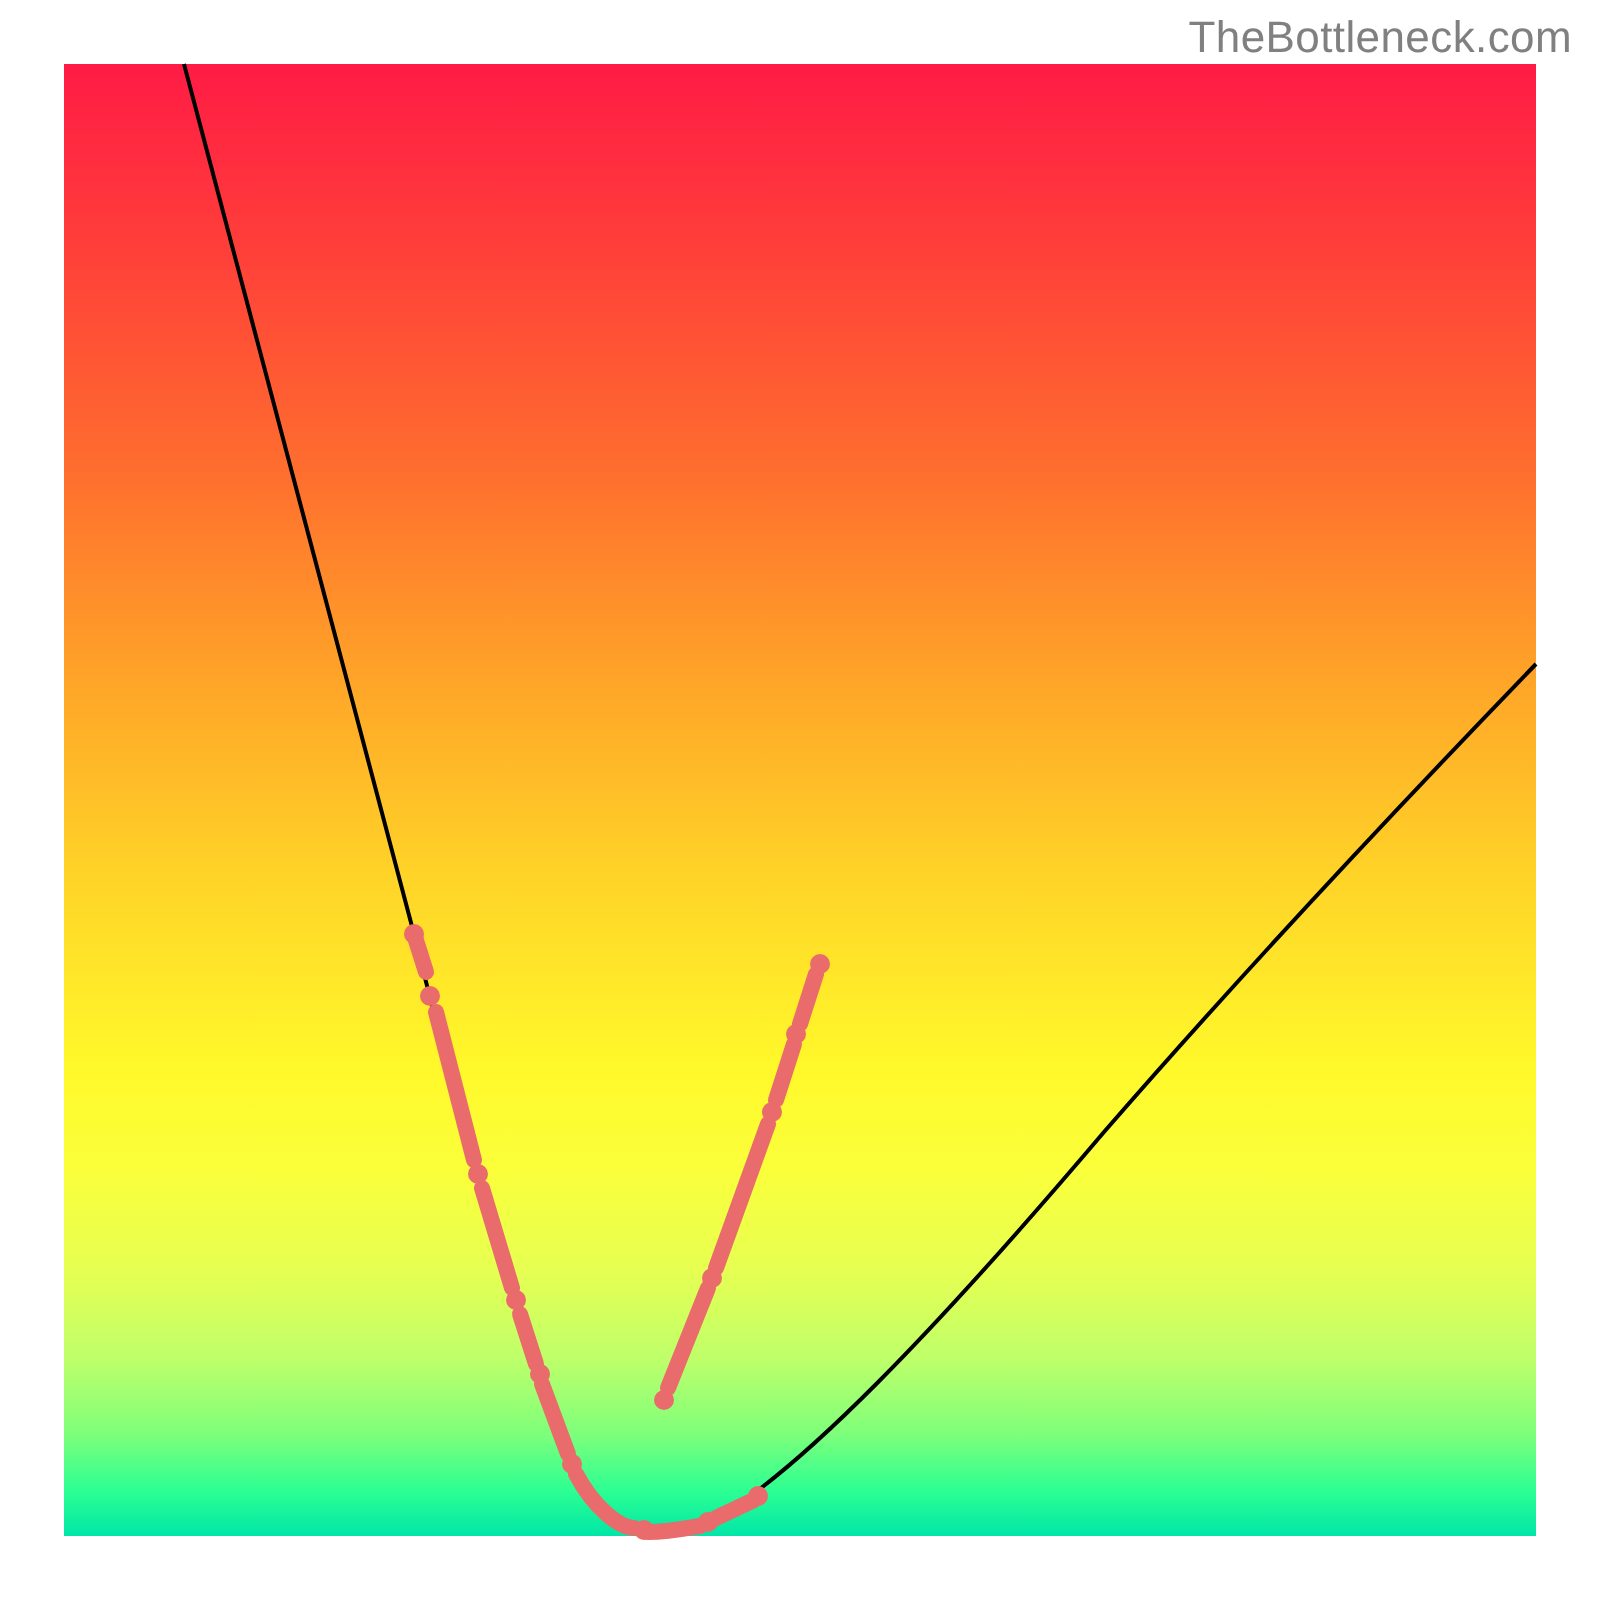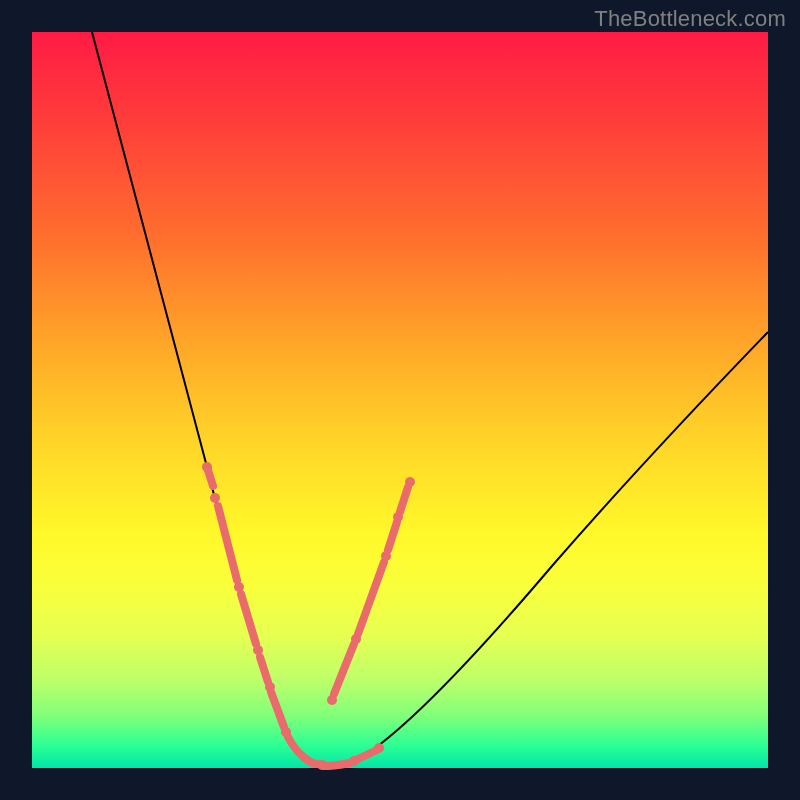--- a/index.html
+++ b/index.html
@@ -10,21 +10,21 @@
     background: #000;
     overflow: hidden;
     font-family: Arial, Helvetica, sans-serif;
   }
   .frame {
     position: absolute;
     left: 0;
     top: 0;
     width: 800px;
     height: 800px;
-    background: #0f172a;
+    background: #ffffff;
   }
   .plot-area {
     position: absolute;
     left: 32px;
     top: 32px;
     width: 736px;
     height: 736px;
     
     background: linear-gradient(
       to bottom,

